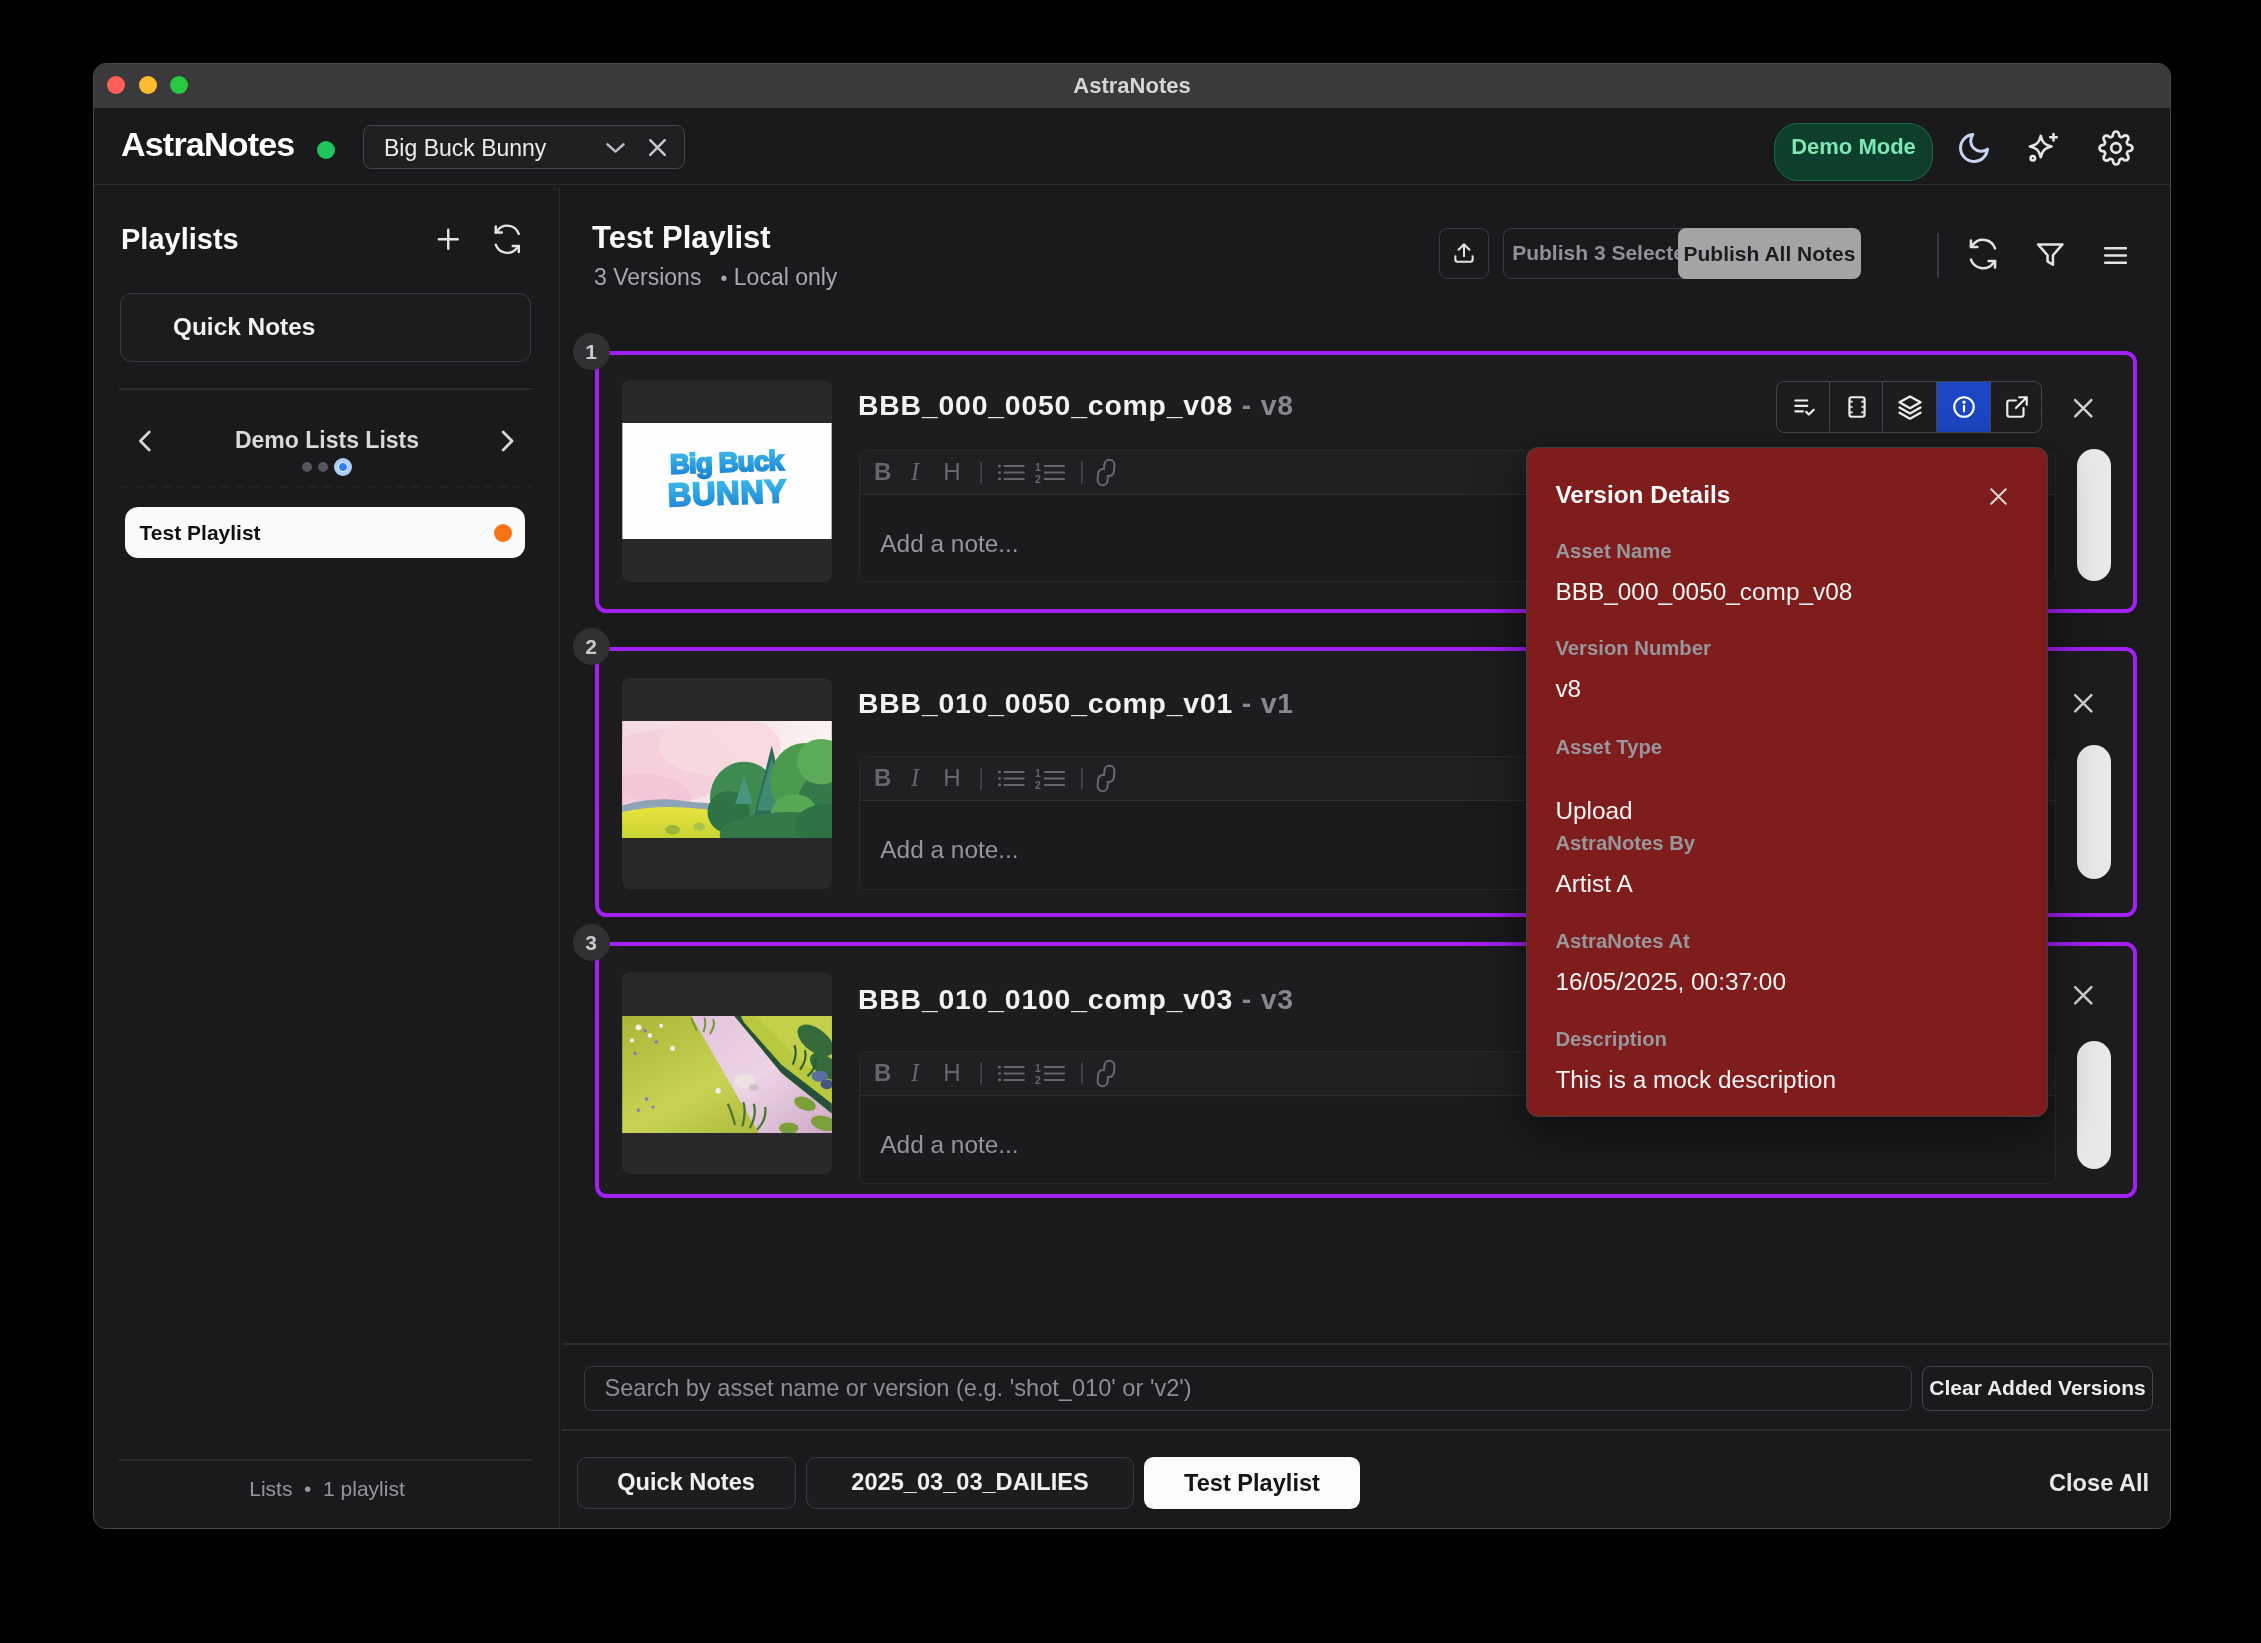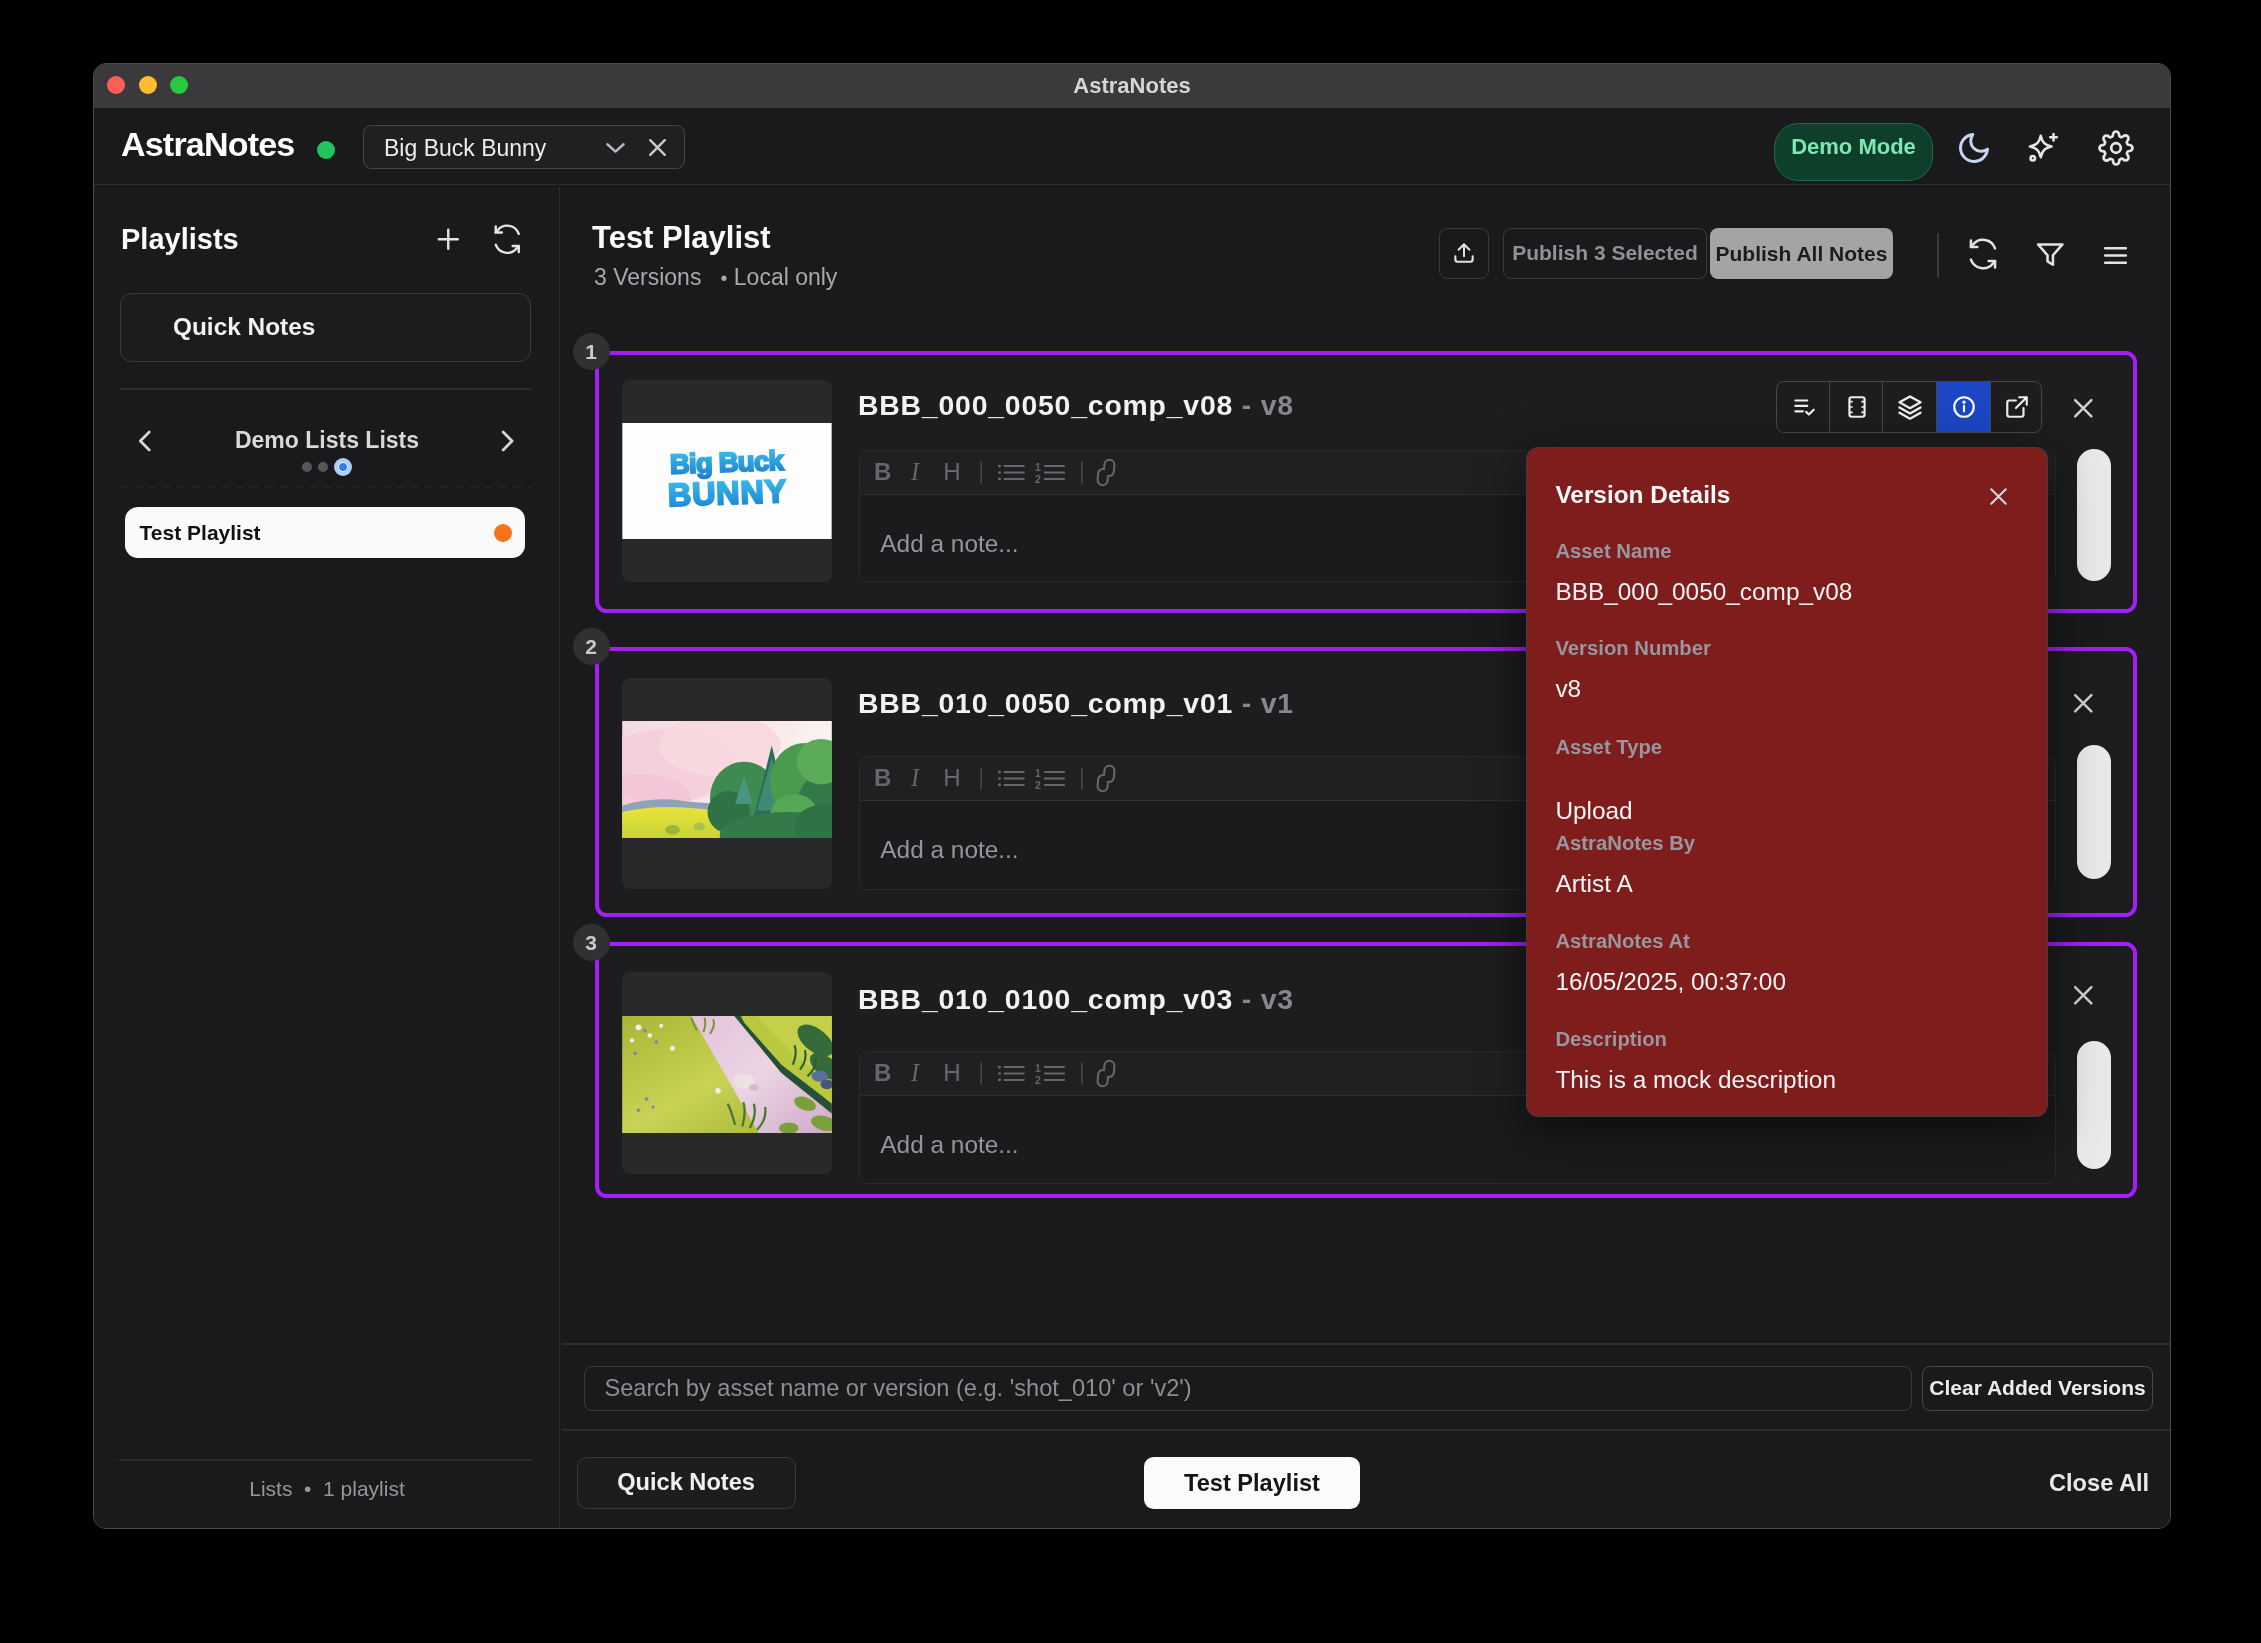--- a/index.html
+++ b/index.html
@@ -116,21 +116,21 @@
     <div class="abs" style="left:30px; top:32.5px; font-size:31px; font-weight:bold; color:#fafafa;">Test Playlist</div>
     <div class="abs" style="left:32px; top:77px; font-size:23px; color:#a9a9ad;">3 Versions&nbsp;&nbsp; <span style="font-size:19.5px;">•</span> Local only</div>
 
     <div class="abs" style="left:877px; top:41px; width:50px; height:51px; border:1.6px solid #3c3c40; border-radius:8.1px;">
       <svg style="position:absolute; left:10.6px; top:10.6px;" width="26" height="26" viewBox="0 0 24 24" fill="none" stroke="#e3e3e5" stroke-width="1.9" stroke-linecap="round" stroke-linejoin="round">
           <path d="M4 15 v3 a2 2 0 0 0 2 2 h12 a2 2 0 0 0 2-2 v-3"></path>
           <path d="M12 4 v11 M7 9 l5-5 5 5"></path>
         </svg>
     </div>
     <div class="abs" style="left:941px; top:41px; width:204px; height:51px; border:1.6px solid #3c3c40; border-radius:8.1px; text-align:center; line-height:48px; font-size:21px; font-weight:bold; color:#919196;">Publish 3 Selected</div>
-    <div class="abs" style="left:1148px; top:41px; width:183px; height:51px; background:#a4a4a7; border-radius:8.1px; text-align:center; line-height:51px; font-size:21px; font-weight:bold; color:#1c1c1e;">Publish All Notes</div>
+    <div class="abs" style="left:1116px; top:41px; width:183px; height:51px; background:#a4a4a7; border-radius:8.1px; text-align:center; line-height:51px; font-size:21px; font-weight:bold; color:#1c1c1e;">Publish All Notes</div>
     <div class="abs" style="left:1375px; top:46px; width:1.6px; height:45px; background:#3a3a3e;"></div>
     <svg class="abs" style="left:1404px; top:50px;" width="34" height="34" viewBox="0 0 24 24" fill="none" stroke="#e3e3e5" stroke-width="1.8" stroke-linecap="round" stroke-linejoin="round">
         <path d="M20.5 8 A 9 9 0 0 0 5 5.3 L 3.5 7"></path>
         <path d="M3.5 2.5 v4.5 h4.5"></path>
         <path d="M3.5 16 a 9 9 0 0 0 15.5 2.7 l1.5 -1.7"></path>
         <path d="M20.5 21.5 v-4.5 h-4.5"></path>
       </svg>
     <svg class="abs" style="left:1472px; top:52px;" width="32.5" height="32.5" viewBox="0 0 24 24" fill="none" stroke="#e3e3e5" stroke-width="1.9" stroke-linecap="round" stroke-linejoin="round">
         <path d="M3 4 h18 l-7 8 v7 l-4 -2.5 v-4.5 Z"></path>
       </svg>
@@ -396,17 +396,18 @@
     </div>
 
     <div class="hdivider" style="left:0; top:1156px; width:1610px;"></div>
     <div class="abs" style="left:22px; top:1179px; width:1328px; height:45px; border:1.6px solid #3a3a3e; border-radius:8.1px;">
       <div style="position:absolute; left:19.5px; top:0; height:42px; line-height:42px; font-size:23.6px; color:#8e8e93;">Search by asset name or version (e.g. 'shot_010' or 'v2')</div>
     </div>
     <div class="abs" style="left:1360px; top:1179px; width:231px; height:45px; border:1.6px solid #46464b; border-radius:8.1px; text-align:center; line-height:42px; font-size:21px; font-weight:bold; color:#ececee;">Clear Added Versions</div>
     <div class="hdivider" style="left:0; top:1242px; width:1610px;"></div>
 
     <div class="abs" style="left:14.6px; top:1270px; width:219px; height:52px; border:1.6px solid #3a3a3e; border-radius:9.7px; background:#1d1d1f; text-align:center; line-height:49px; font-size:23.6px; font-weight:bold; color:#f0f0f2;">Quick Notes</div>
+    <div class="abs" style="left:244px; top:1270px; width:328px; height:52px; border:1.6px solid #3a3a3e; border-radius:9.7px; background:#1d1d1f; text-align:center; line-height:49px; font-size:23.6px; font-weight:bold; color:#f0f0f2;">2025_03_03_DAILIES</div>
     <div class="abs" style="left:582px; top:1270px; width:216px; height:52px; border-radius:9.7px; background:#fbfbfb; text-align:center; line-height:52px; font-size:23.6px; font-weight:bold; color:#141414;">Test Playlist</div>
     <div class="abs" style="left:1487px; top:1270px; height:52px; line-height:52px; font-size:23.6px; font-weight:bold; color:#e8e8ea;">Close All</div>
   </div>
 </div>
 
 
 </body></html>

